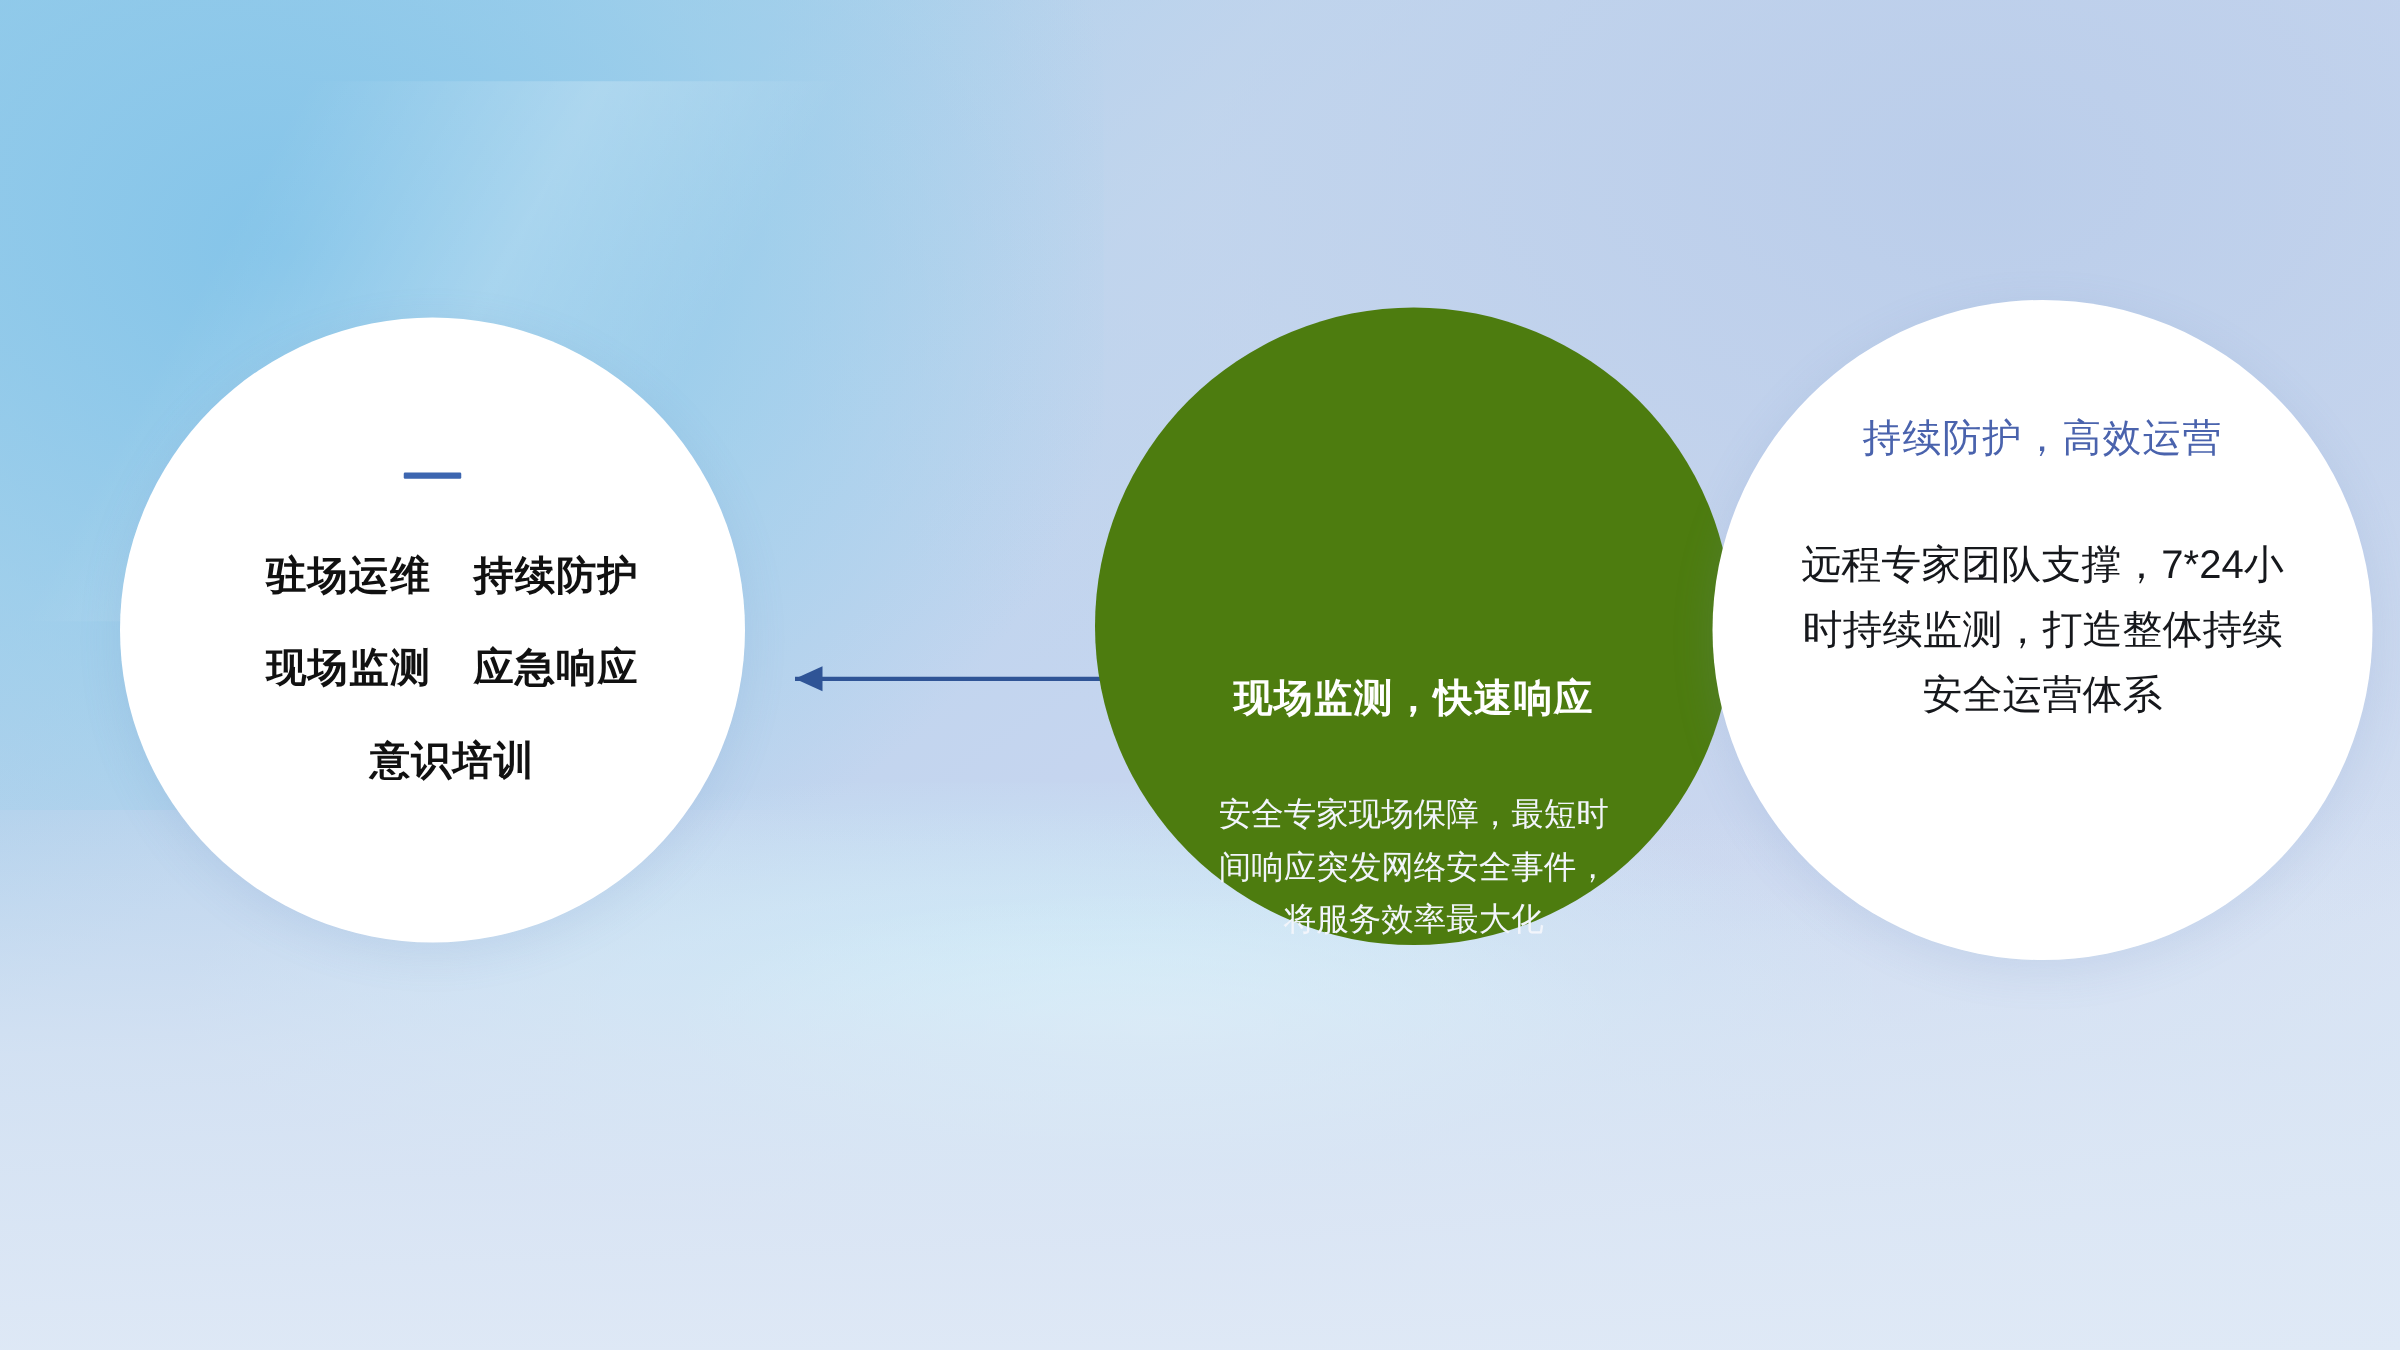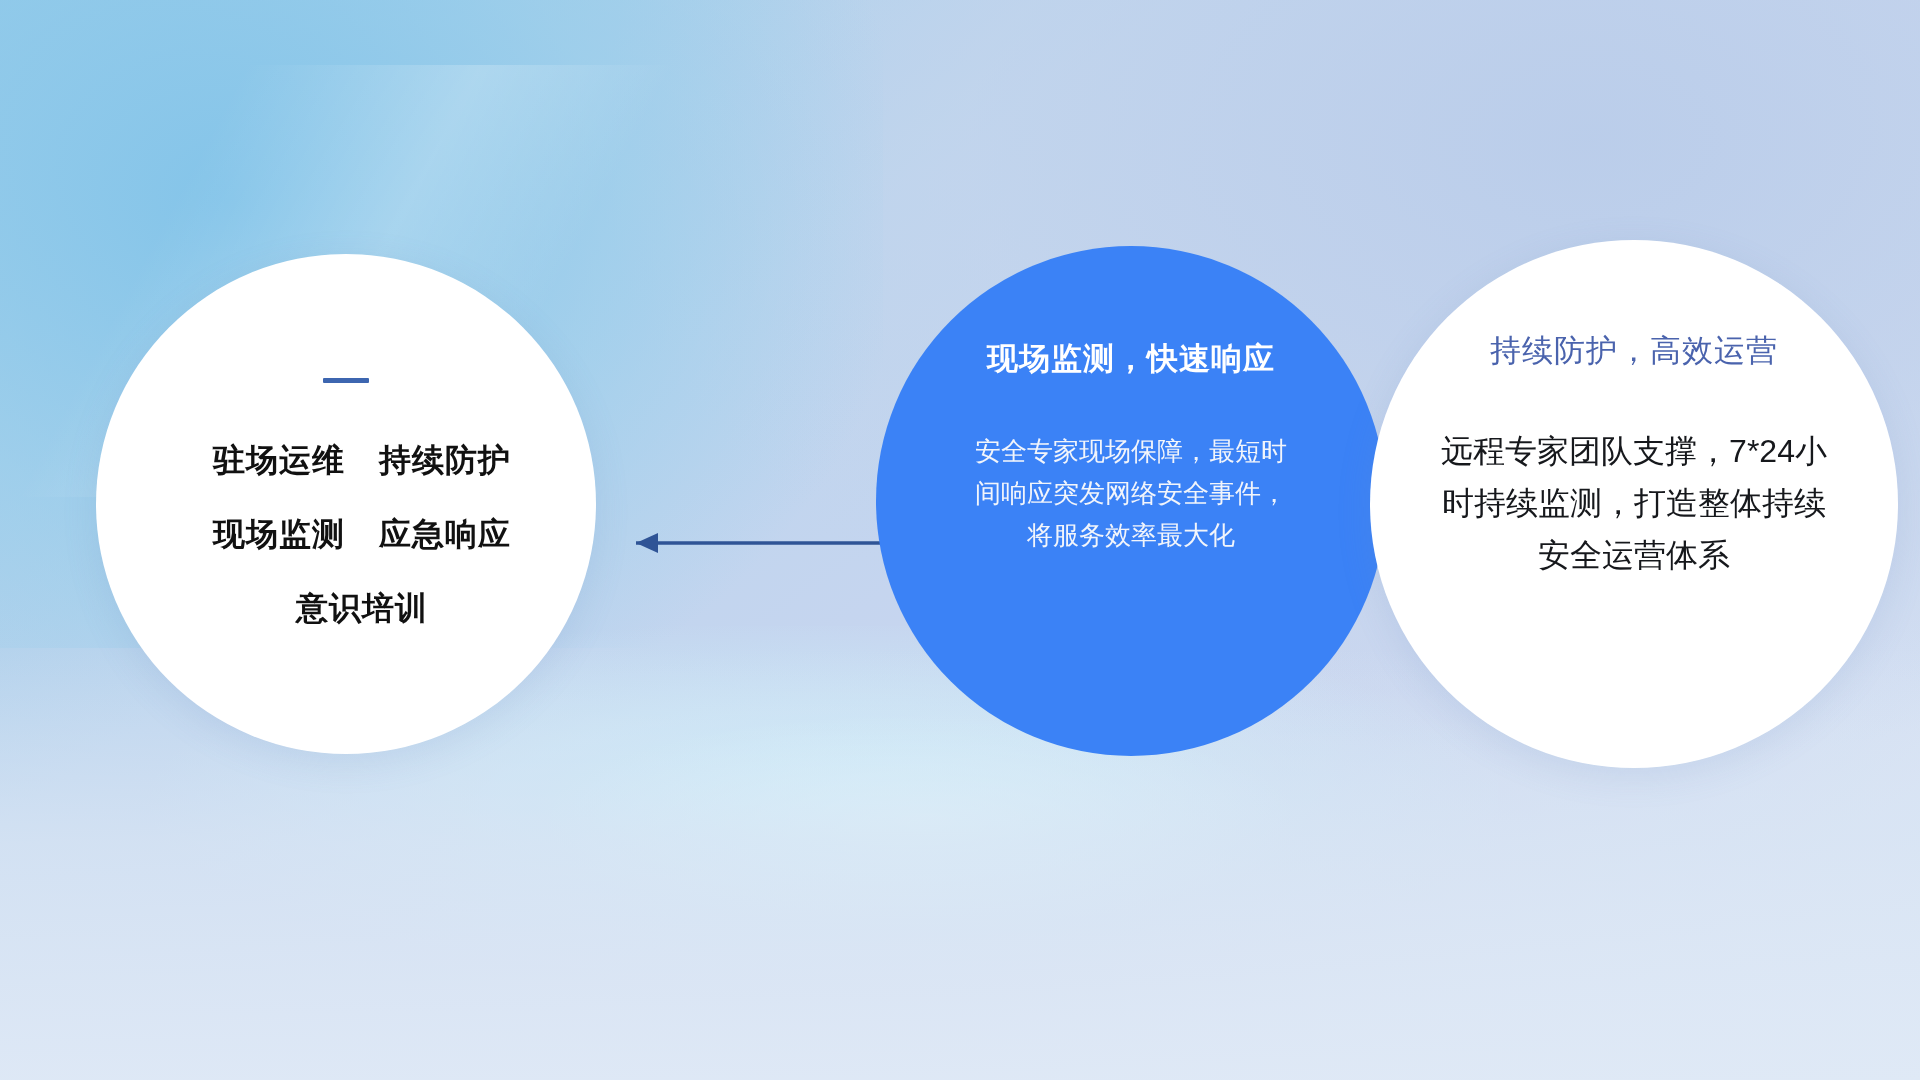--- a/index.html
+++ b/index.html
@@ -62,23 +62,23 @@
   .kw-row {
     font-size:32px; font-weight:bold; color:#111111;
     letter-spacing:1px; white-space:nowrap;
     display:flex; gap:34px;
   }
   .kw-row.single { justify-content:center; }
 
   
   #c-mid {
     left:876px; top:246px; width:510px; height:510px;
-    background:#3b82f6;
+    background:#4d7c0f;
     display:flex; flex-direction:column;
-    align-items:center; justify-content:flex-start;
+    align-items:center; justify-content:flex-end;
     padding-top:92px;
     z-index:2;
   }
   #c-mid .title {
     font-size:31px; font-weight:bold; color:#ffffff;
     letter-spacing:1px; white-space:nowrap;
   }
   #c-mid .body {
     margin-top:50px;
     width:320px;

